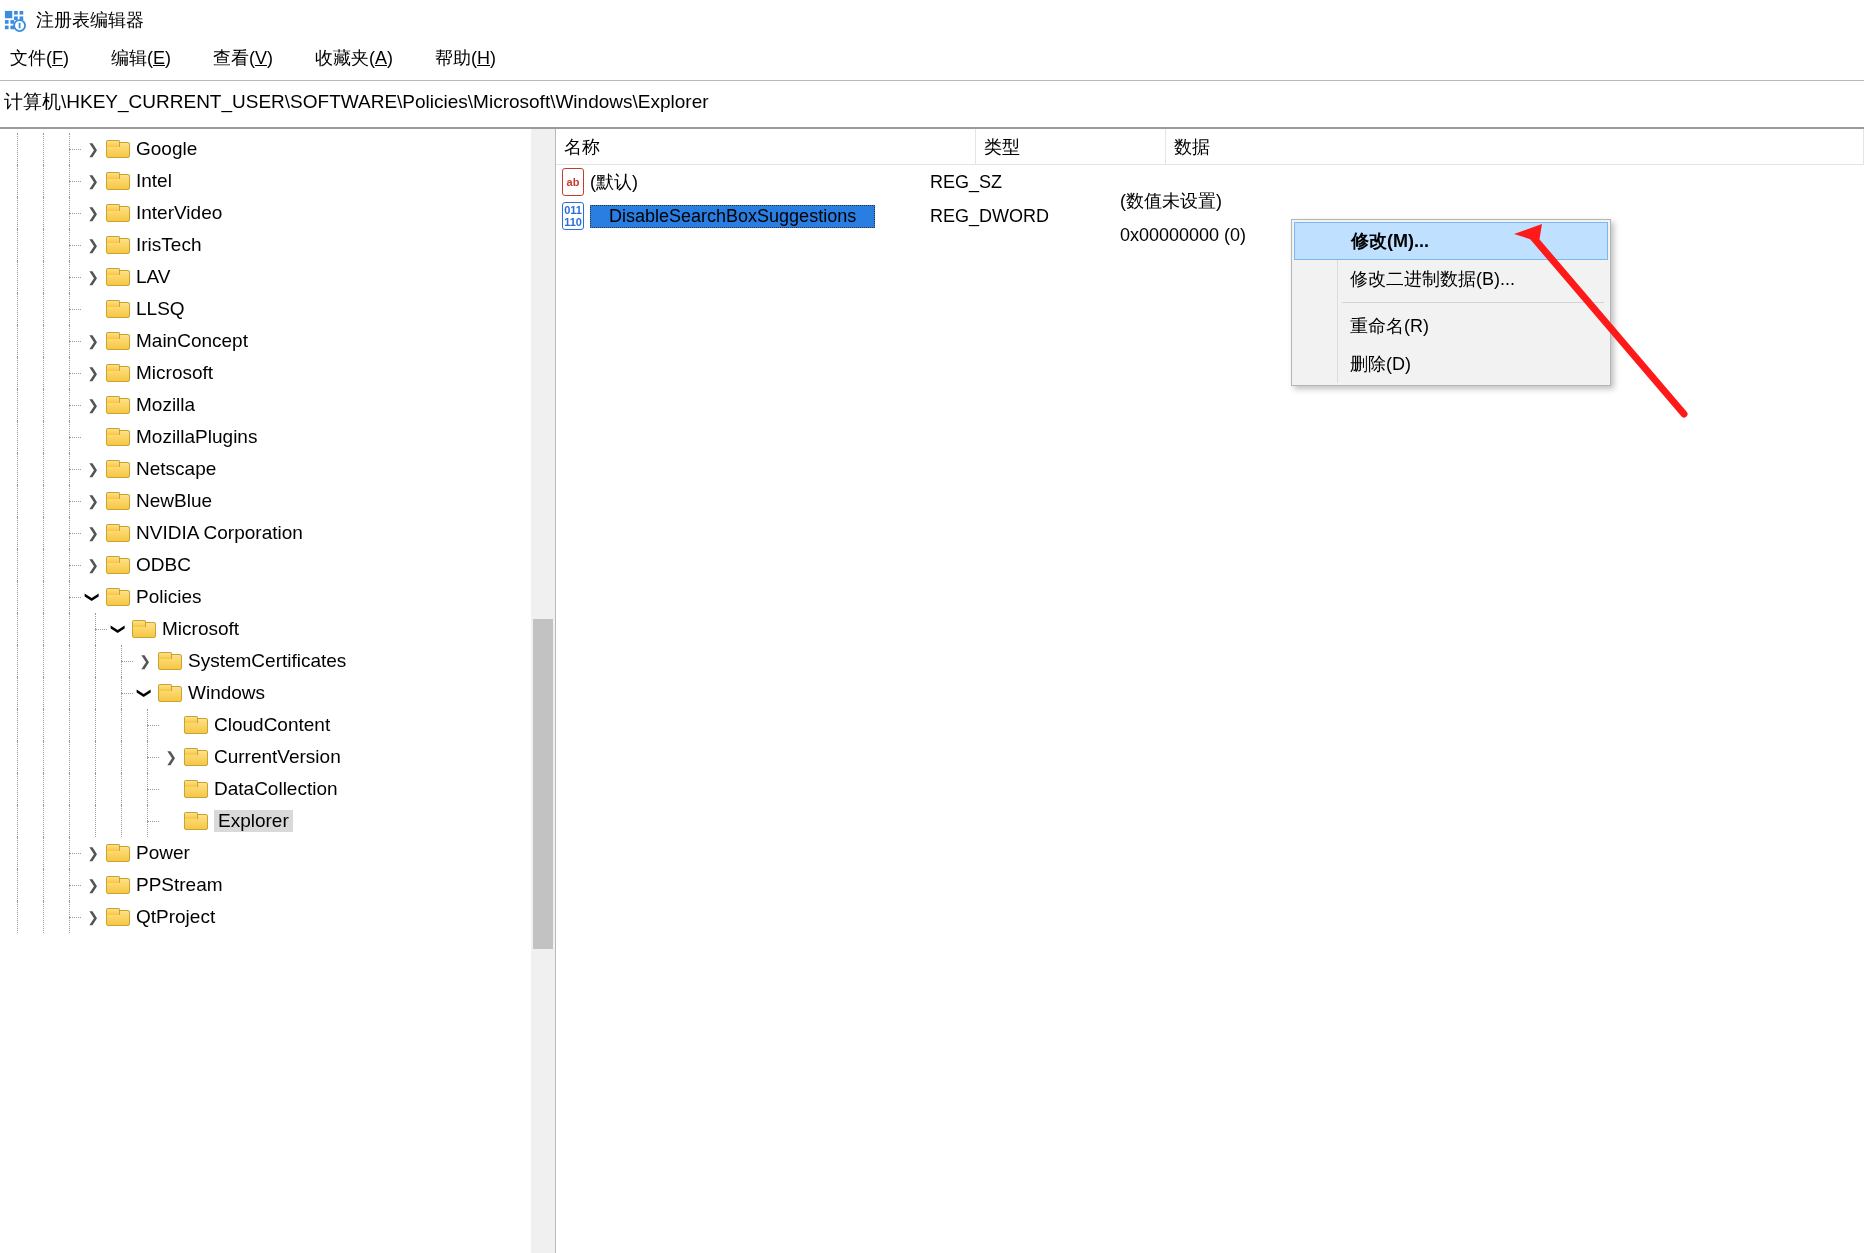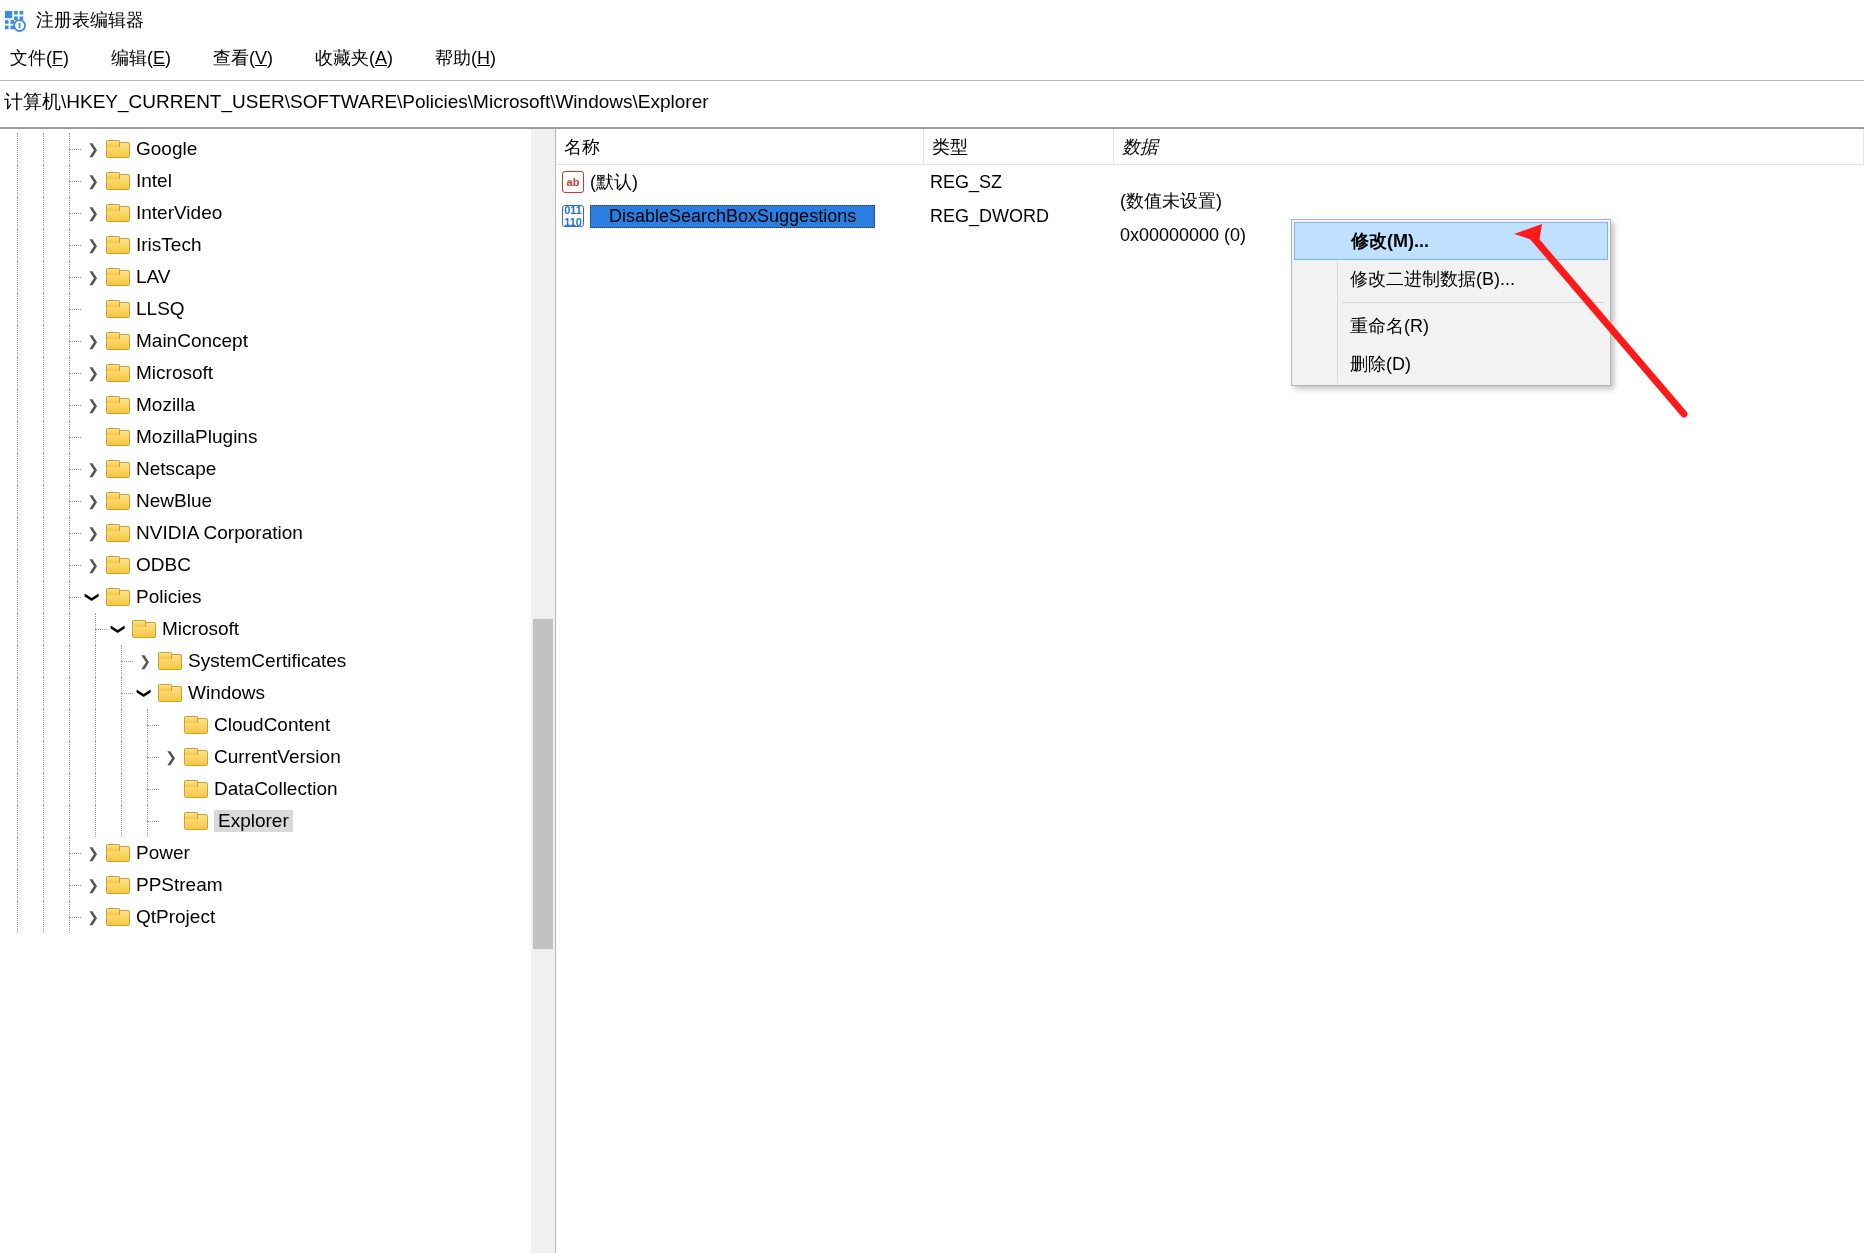--- a/index.html
+++ b/index.html
@@ -160,37 +160,37 @@
     font-size: 18px;
     border-bottom: 1px solid #e5e5e5;
   }
   .list-header .col {
     padding-left: 8px;
     height: 100%;
     display: flex;
     align-items: center;
     border-right: 1px solid #e5e5e5;
   }
-  .col-name  { width: 368px; }
+  .col-name  { width: 420px; }
   .col-type  { width: 190px; }
-  .col-data  { flex: 1; font-style: italic; }
+  .col-data  { flex: 1; }
 
   .list-body { }
   .list-row {
     display: flex;
     align-items: center;
     height: 34px;
   }
   .list-row .cell { padding-left: 6px; display: flex; align-items: center; gap: 6px; }
   .cell.name { width: 368px; }
   .cell.type { width: 190px; }
   .cell.data { flex: 1; margin-top: 38px; }
 
   .reg-sz-icon, .reg-dw-icon {
-    width: 22px; height: 22px;
+    width: 22px; height: 28px;
     display: inline-flex;
     align-items: center; justify-content: center;
     font-size: 11px;
     font-weight: bold;
     border: 1px solid;
     border-radius: 3px;
     font-family: "Segoe UI", sans-serif;
   }
   .reg-sz-icon { color: #c63a2f; border-color: #c63a2f; background: #fff; }
   .reg-dw-icon { color: #2a6fd6; border-color: #2a6fd6; background: #fff; }

